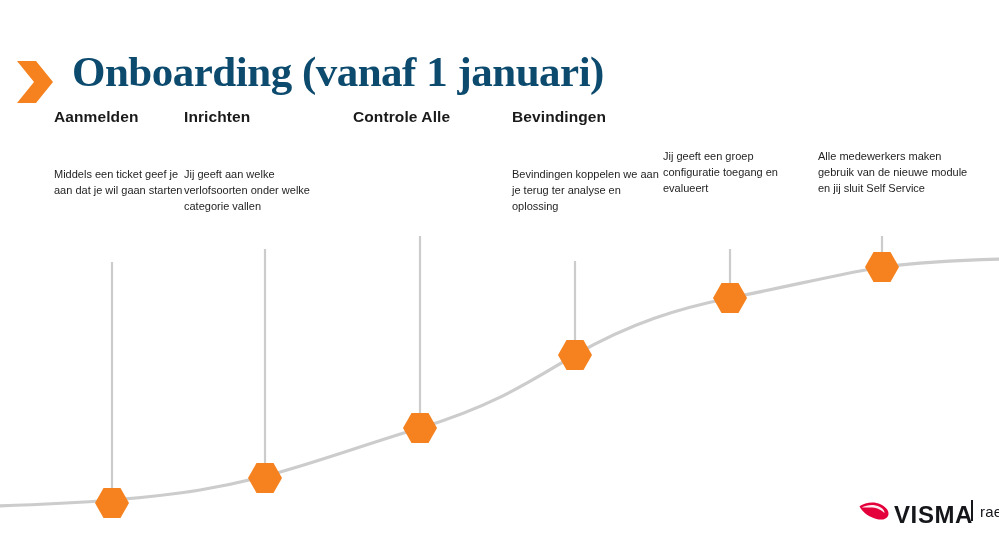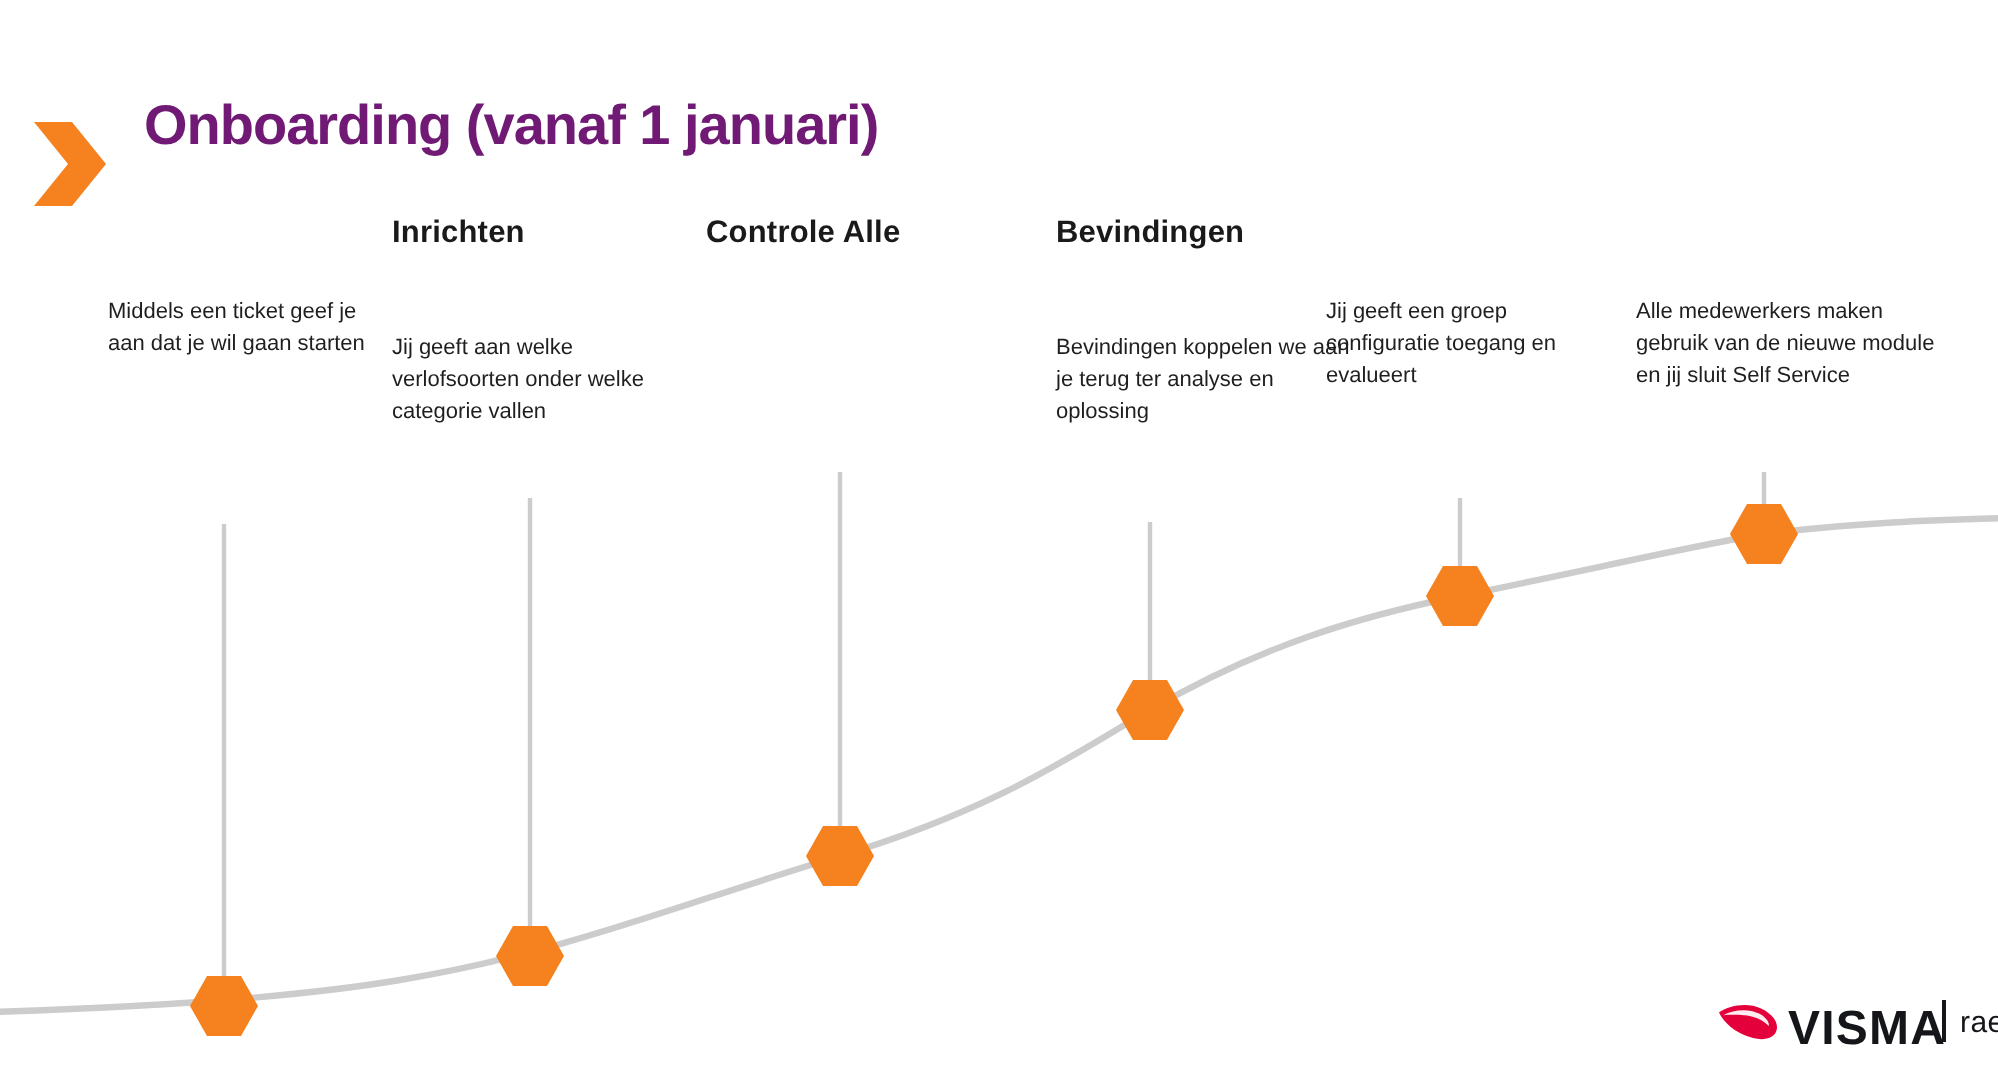--- a/index.html
+++ b/index.html
@@ -11,23 +11,23 @@
     position:relative;
     color:#1a1a1a;
   }
   #stage{position:absolute;left:0;top:0;width:999px;height:535px;}
 
   
   .header{position:absolute;left:0;top:22px;width:999px;height:70px;}
   .chevron{position:absolute;left:14px;top:36px;width:42px;height:48px;}
   .title{
     position:absolute;left:72px;top:25px;
-    font-size:28px;font-weight:700;letter-spacing:-0.5px;
-    color:#701a75;white-space:nowrap;
-    font-family:Liberation Sans, sans-serif;
+    font-size:43px;font-weight:700;letter-spacing:-0.5px;
+    color:#0c4a6e;white-space:nowrap;
+    font-family:Liberation Serif, serif;
   }
 
   
   .col{position:absolute;top:108px;width:140px;}
   .col-head{
     font-size:15.5px;font-weight:700;color:#1a1a1a;
     letter-spacing:0.1px;white-space:nowrap;
   }
   .col-body{
     margin-top:40px;
@@ -90,30 +90,31 @@
 
   <div class="header">
     <svg class="chevron" viewBox="0 0 42 48">
       <path d="M 3 3 L 22 3 L 39 24 L 22 45 L 3 45 L 20 24 Z" fill="#F5821F"></path>
     </svg>
     <div class="title">Onboarding (vanaf 1 januari)</div>
   </div>
 
   <div id="columns">
       <div class="col" style="left: 54px; width: 140px;">
+        <div class="col-head">Aanmelden</div>
         <div class="col-body">Middels een ticket geef je aan dat je wil gaan starten</div>
       </div>
-      <div class="col" style="left: 196px; width: 140px;">
+      <div class="col" style="left: 184px; width: 140px;">
         <div class="col-head">Inrichten</div>
         <div class="col-body">Jij geeft aan welke verlofsoorten onder welke categorie vallen</div>
       </div>
       <div class="col" style="left: 353px; width: 145px;">
         <div class="col-head">Controle Alle</div>
       </div>
-      <div class="col" style="left: 528px; width: 150px;">
+      <div class="col" style="left: 512px; width: 150px;">
         <div class="col-head">Bevindingen</div>
         <div class="col-body">Bevindingen koppelen we aan je terug ter analyse en oplossing</div>
       </div>
       <div class="col" style="left: 663px; width: 140px;">
         <div class="col-body">Jij geeft een groep configuratie toegang en evalueert</div>
       </div>
       <div class="col" style="left: 818px; width: 150px;">
         <div class="col-body">Alle medewerkers maken gebruik van de nieuwe module en jij sluit Self Service</div>
       </div>
     </div>

